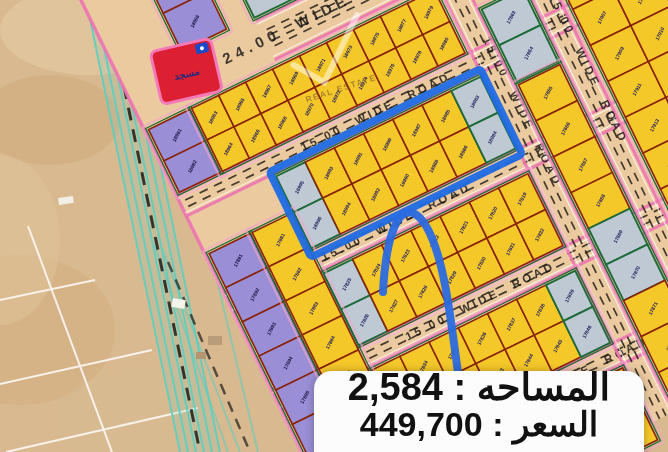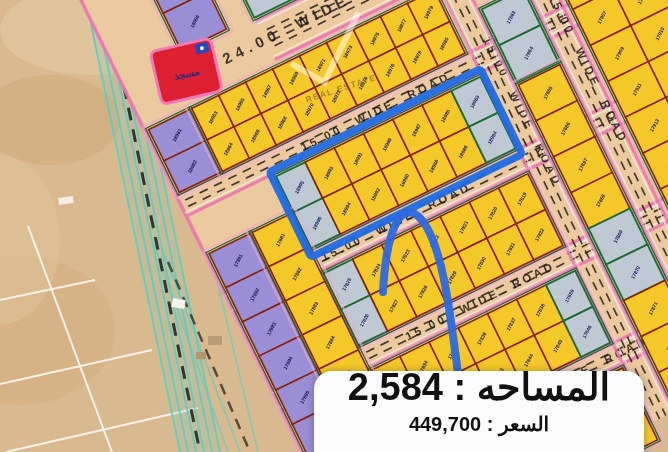--- a/index.html
+++ b/index.html
@@ -10,21 +10,21 @@
   .stage svg{position:absolute;left:0;top:0;}
   .infobox{
     position:absolute;left:314px;top:371px;width:330px;height:100px;
     background:#fcfcfc;border-radius:18px;box-shadow:0 0 8px rgba(0,0,0,.28);
     text-align:center;direction:rtl;color:#111;overflow:hidden;
   }
   .infobox .line1{
     font-size:38px;font-weight:bold;letter-spacing:.5px;line-height:32px;
   }
   .infobox .line2{
-    font-size:20px;font-weight:bold;line-height:34px;margin-top:4px;
+    font-size:34px;font-weight:bold;line-height:34px;margin-top:4px;
   }
 </style>
 </head>
 <body>
 
 <div class="stage">
 
   <svg width="668" height="452" viewBox="0 0 668 452">
     <defs>
       <clipPath id="screenclip">

